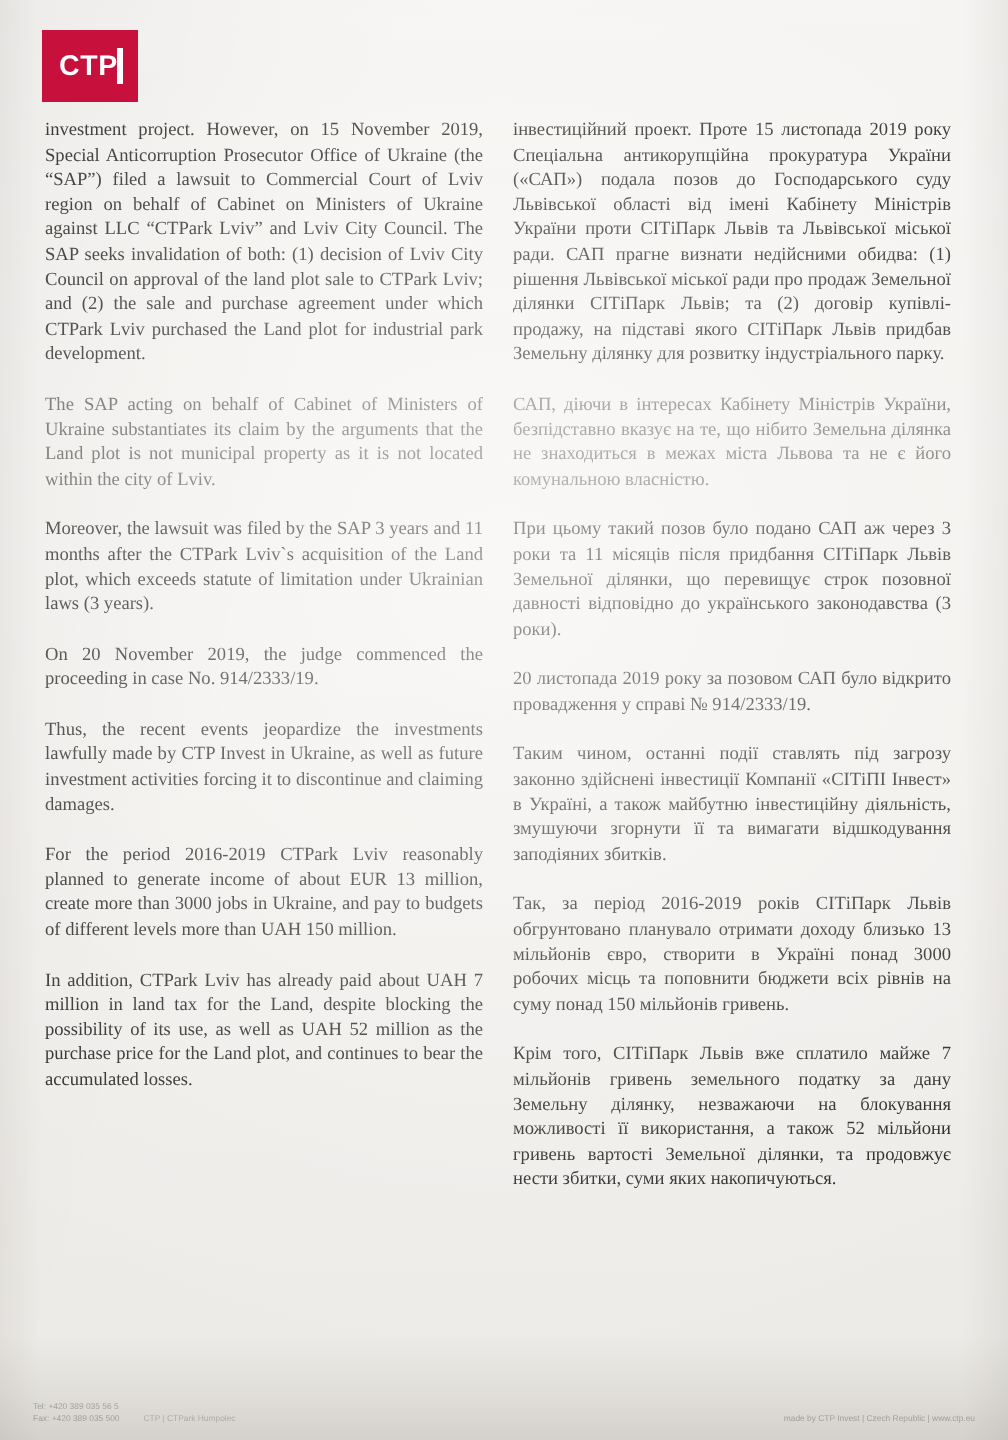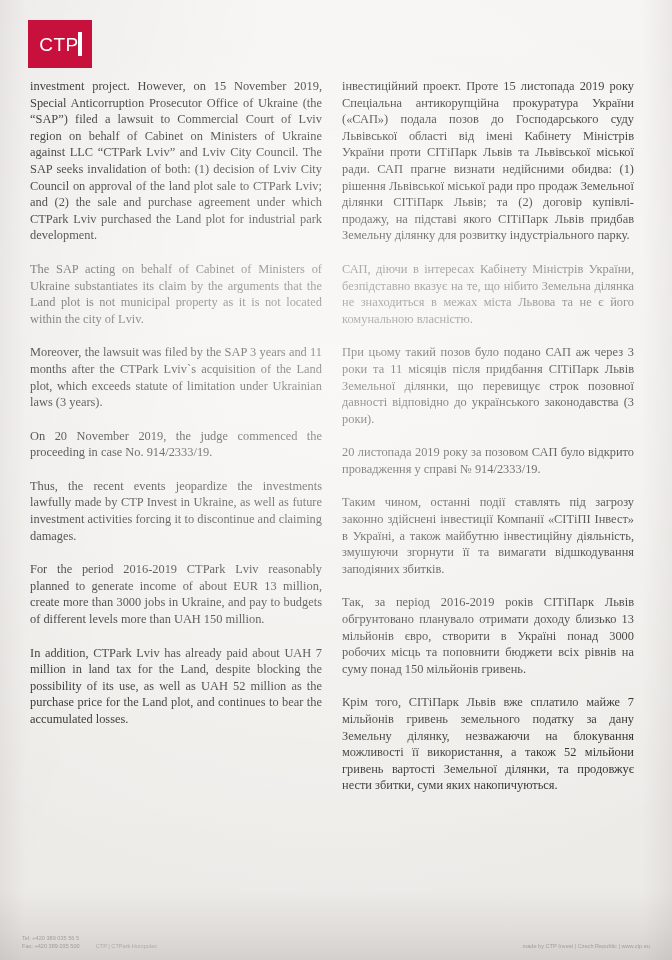--- a/index.html
+++ b/index.html
@@ -54,21 +54,21 @@
     height: 48px;
     background: #c8103c;
     display: flex;
     align-items: center;
     justify-content: center;
     z-index: 4;
   }
   .logo .logo-text {
     color: #ffffff;
     font-family: "Liberation Sans", sans-serif;
-    font-weight: normal;
+    font-weight: bold;
     font-size: 19px;
     letter-spacing: 0.5px;
     line-height: 1;
     padding-right: 2px;
   }
   .logo .logo-bar {
     position: absolute;
     right: 10px;
     top: 12px;
     width: 4px;

